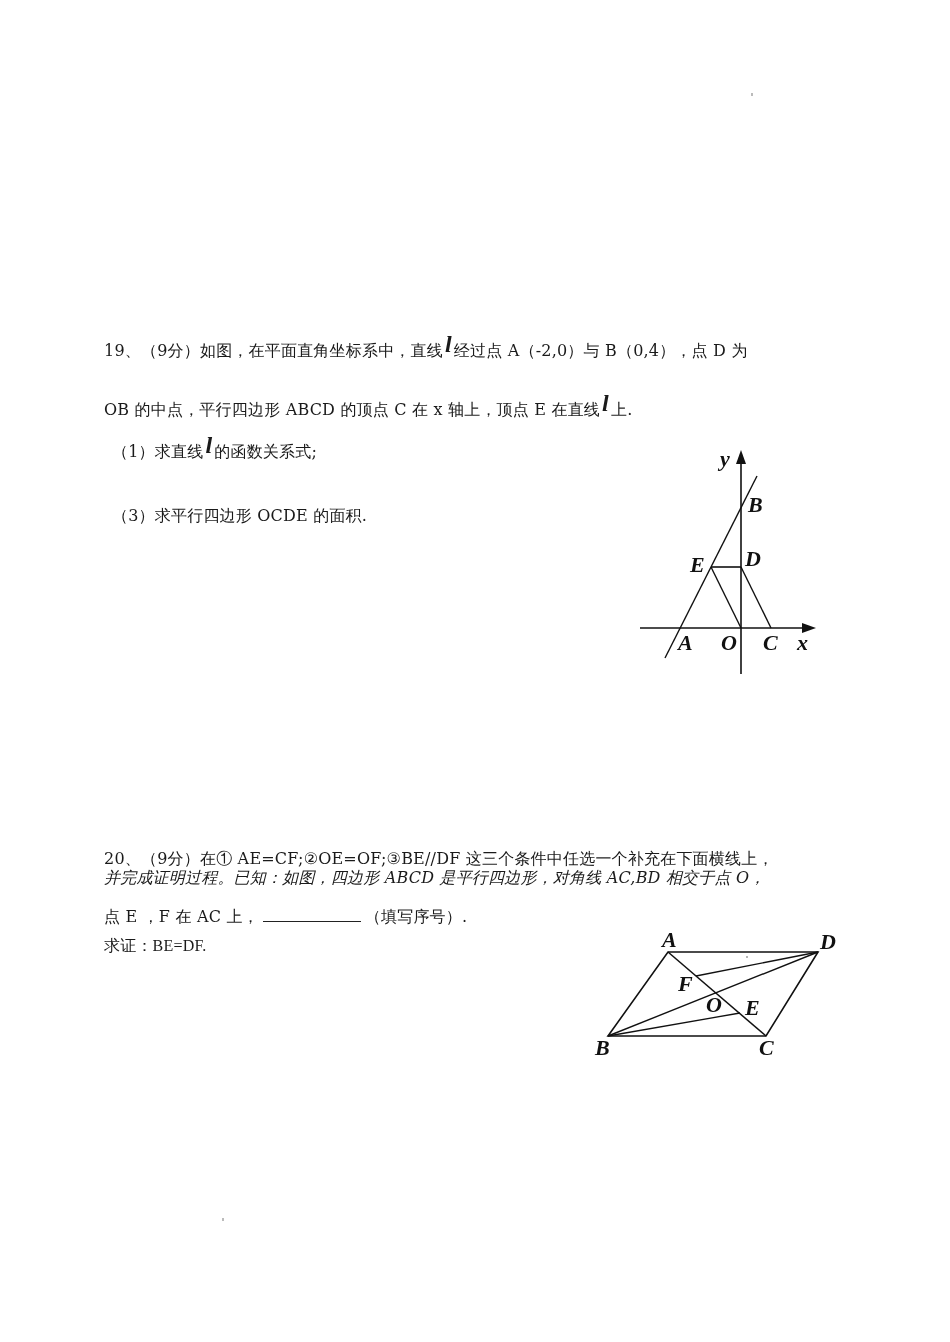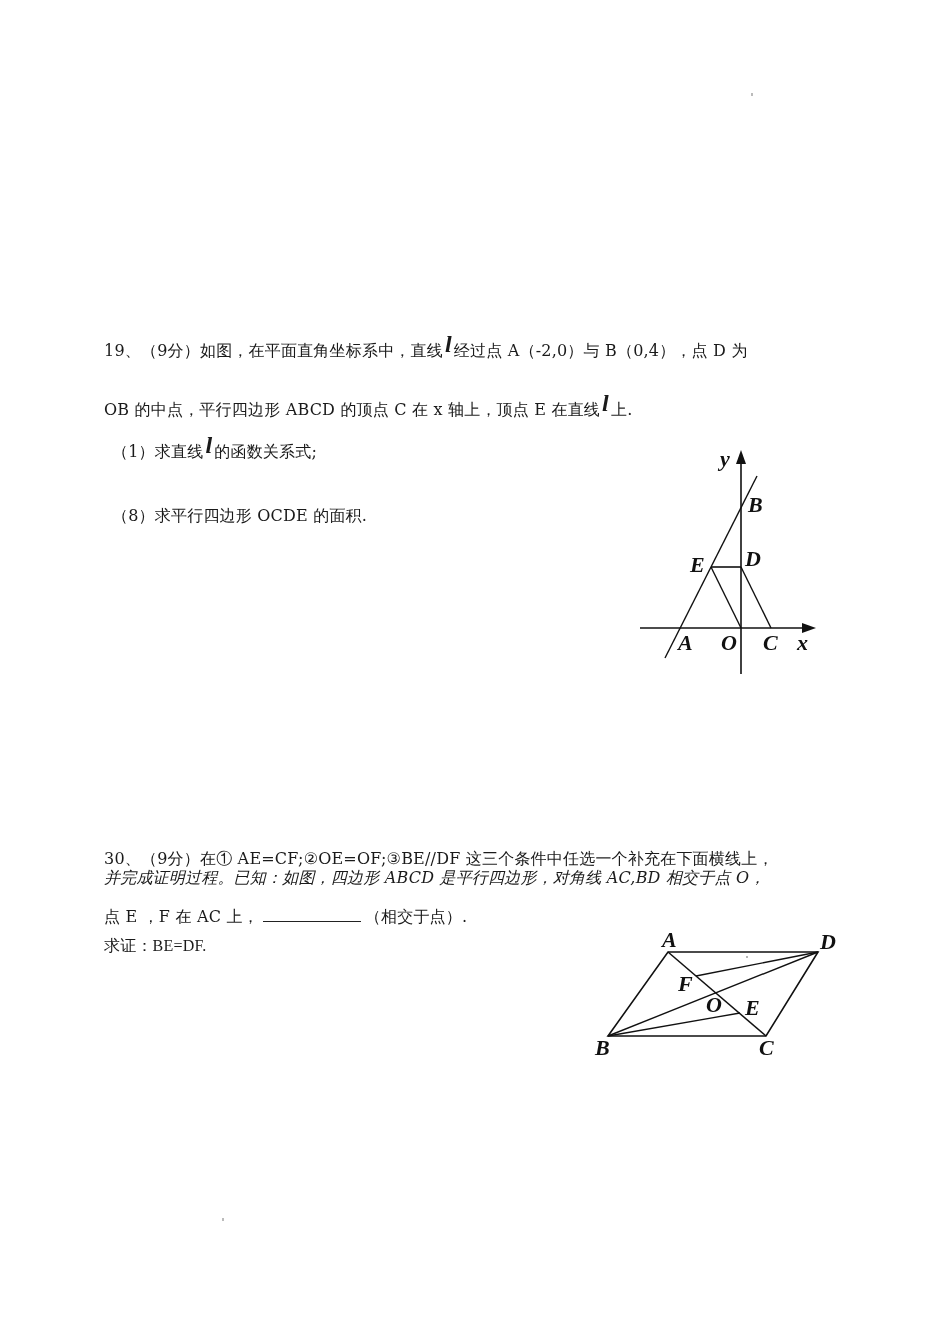--- a/index.html
+++ b/index.html
@@ -22,21 +22,21 @@
   <div class="line" style="left:104px;top:336px;">
     <span>19、（9分）如图，在平面直角坐标系中，直线</span><span class="ital-l">l</span><span>经过点 A（-2,0）与 B（0,4），点 D 为</span>
   </div>
   <div class="line" style="left:104px;top:395px;">
     <span>OB 的中点，平行四边形 ABCD 的顶点 C 在 x 轴上，顶点 E 在直线</span><span class="ital-l">l</span><span>上.</span>
   </div>
   <div class="line" style="left:112px;top:437px;">
     <span>（1）求直线</span><span class="ital-l">l</span><span>的函数关系式;</span>
   </div>
   <div class="line" style="left:112px;top:506px;">
-    <span>（8）求平行四边形 OCDE 的面积.</span>
+    <span>（3）求平行四边形 OCDE 的面积.</span>
   </div>
 
   <svg class="fig" style="left:630px;top:440px;" width="200" height="240" viewBox="0 0 200 240">
 
     <line x1="10" y1="188" x2="178" y2="188" stroke="#111" stroke-width="1.6"></line>
     <polygon points="186,188 172,183 172,193" fill="#111"></polygon>
     <line x1="111" y1="18" x2="111" y2="234" stroke="#111" stroke-width="1.6"></line>
     <polygon points="111,10 106,24 116,24" fill="#111"></polygon>
 
     <line x1="35" y1="218" x2="127" y2="36" stroke="#111" stroke-width="1.4"></line>
@@ -51,27 +51,27 @@
     <text x="60" y="132">E</text>
     <text x="48" y="210">A</text>
     <text x="91" y="210">O</text>
     <text x="133" y="210">C</text>
     <text x="167" y="210">x</text>
   </svg>
 </div>
 
 <div>
   <div class="line" style="left:104px;top:849px;">
-    <span>30、（9分）在① AE=CF;②OE=OF;③BE//DF 这三个条件中任选一个补充在下面横线上，</span>
+    <span>20、（9分）在① AE=CF;②OE=OF;③BE//DF 这三个条件中任选一个补充在下面横线上，</span>
   </div>
   <div class="line" style="left:104px;top:868px;font-style:italic;">
     <span>并完成证明过程。已知：如图，四边形 ABCD 是平行四边形，对角线 AC,BD 相交于点 O，</span>
   </div>
   <div class="line" style="left:104px;top:907px;">
-    <span>点 E ，F 在 AC 上，</span><span class="blank"></span><span>（相交于点）.</span>
+    <span>点 E ，F 在 AC 上，</span><span class="blank"></span><span>（填写序号）.</span>
   </div>
   <div class="line" style="left:104px;top:936px;font-family:Liberation Serif, serif;">
     <span>求证：BE=DF.</span>
   </div>
 
   <svg class="fig" style="left:585px;top:925px;" width="260" height="140" viewBox="0 0 260 140">
 
     <polygon points="83,27 233,27 181,111 23,111" fill="none" stroke="#111" stroke-width="1.6"></polygon>
 
     <line x1="83" y1="27" x2="181" y2="111" stroke="#111" stroke-width="1.5"></line>

